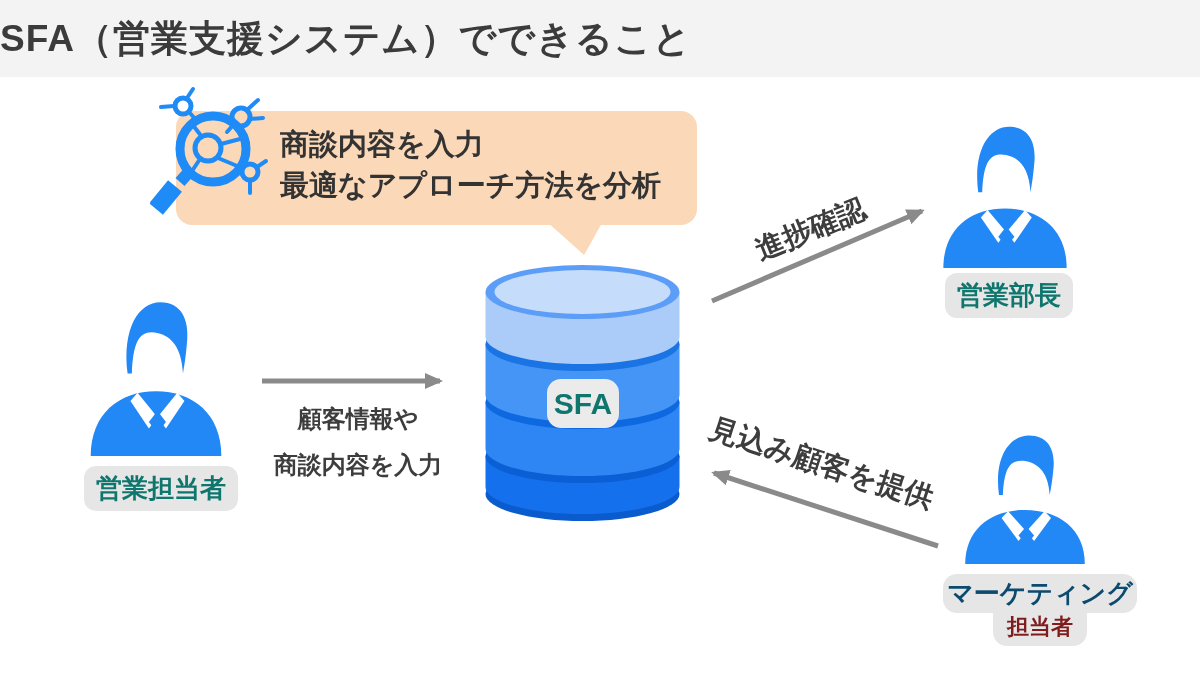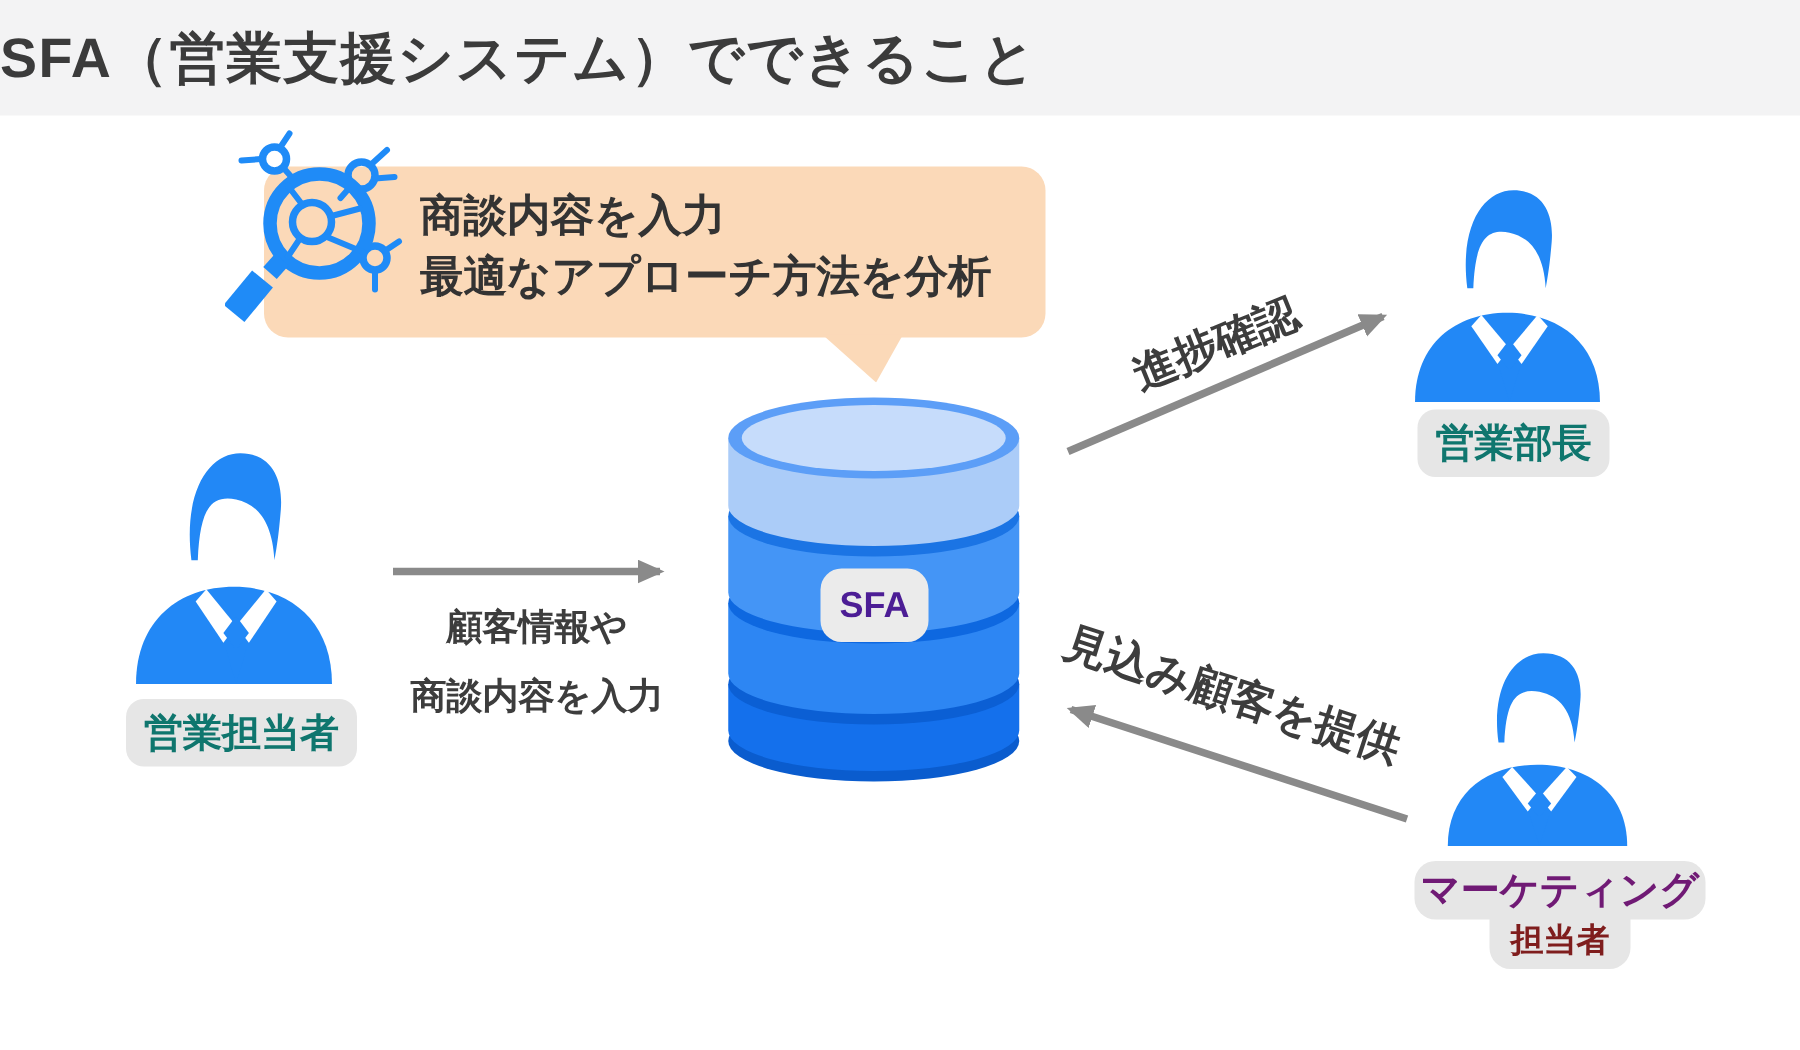--- a/index.html
+++ b/index.html
@@ -35,21 +35,21 @@
     white-space:nowrap;
   }
   .magnifier{ position:absolute; left:150px; top:86px; }
 
   
   .db-svg{ position:absolute; left:485px; top:263px; }
   .sfa-badge{
     position:absolute; left:547px; top:379px; width:72px; height:49px;
     background:#ebebeb; border-radius:14px;
     display:flex; align-items:center; justify-content:center;
-    font-size:24px; font-weight:700; color:#4c1d95;
+    font-size:30px; font-weight:700; color:#0f766e;
   }
 
   
   .arrows{ position:absolute; left:0; top:0; pointer-events:none; }
 
   
   .flow-text{ position:absolute; font-weight:700; color:#3d3d3d; }
   .flow-input{
     left:238px; top:396px; width:240px; text-align:center;
     font-size:24px; line-height:46px;
@@ -71,21 +71,21 @@
     font-weight:700; font-size:26px; padding:5px 12px; white-space:nowrap;
   }
   .pill-rep{ left:84px; top:466px; }
   .pill-mgr{ left:945px; top:273px; }
   .pill-mkt{
     position:absolute; left:920px; top:574px; width:240px;
     display:flex; flex-direction:column; align-items:center;
   }
   .pill-mkt .row1{
     background:#e6e6e6; border-radius:14px; padding:2px 4px;
-    font-weight:700; font-size:26px; color:#701a75; white-space:nowrap;
+    font-weight:700; font-size:26px; color:#0c4a6e; white-space:nowrap;
   }
   .pill-mkt .row2{
     background:#e6e6e6; border-radius:0 0 14px 14px; padding:1px 14px 4px;
     margin-top:-2px; font-weight:700; font-size:22px; color:#7f1d1d; white-space:nowrap;
   }
 </style>
 </head>
 <body>
 
 <div class="stage">

